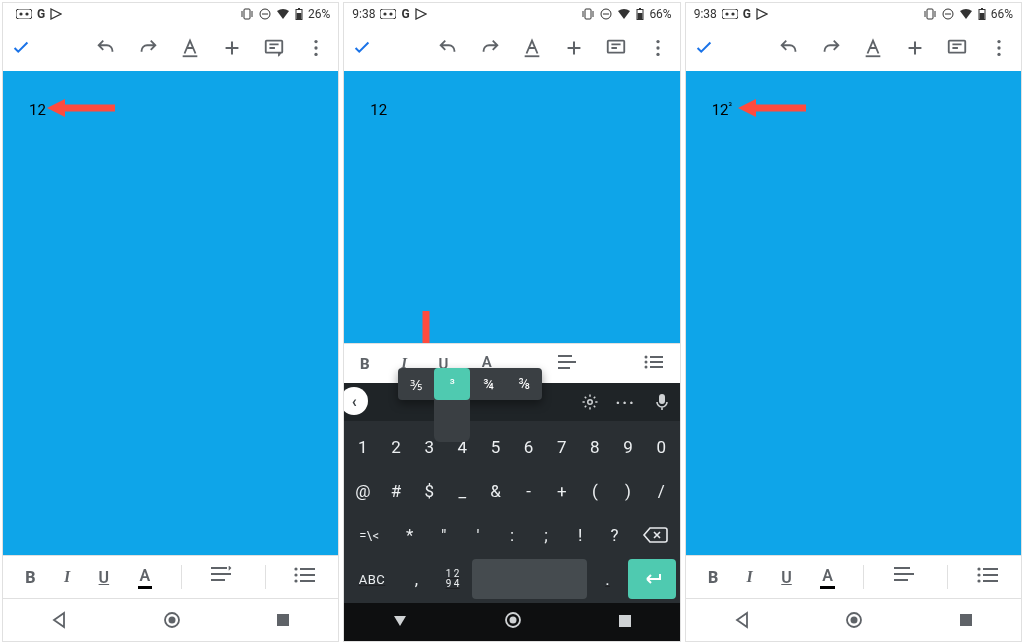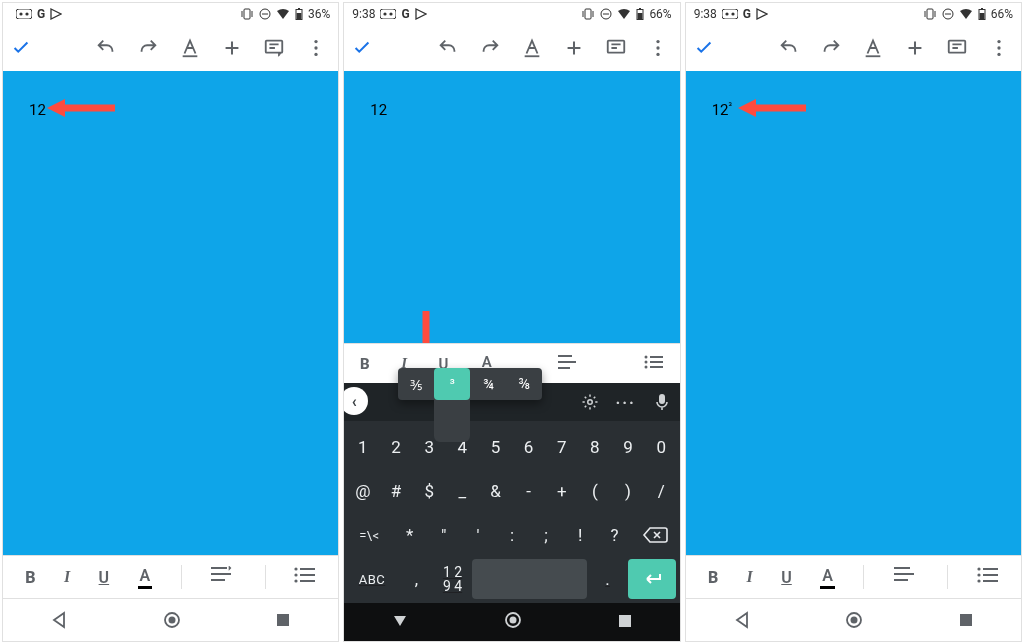--- a/index.html
+++ b/index.html
@@ -36,21 +36,21 @@
   .kb-sugrow .ricon { width:36px; display:flex; justify-content:center; align-items:center;}
   .kb { background:var(--kb-bg); padding:6px 4px 4px; }
   .kb-row { display:flex; gap:4px; margin-bottom:4px; }
   .kb-row:last-child { margin-bottom:0;text-decoration:underline;}
   .key { flex:1; height:40px; background:transparent; color:#eceff1; display:flex; align-items:center; justify-content:center; font-size:17px; border-radius:4px; }
   .key.small { font-size:14px;}
   .key.bksp { background:transparent;}
   .key.enter { background:var(--kb-teal); color:#fff; }
   .key.wide { flex:1.4; font-size:13px; letter-spacing:.5px;}
   .key.space { flex:3.4; background:#454b4f; }
-  .key.tiny { font-size:14px; line-height:1; flex:0.9; display:flex; flex-direction:column; align-items:center; justify-content:center; }
+  .key.tiny { font-size:10px; line-height:1; flex:0.9; display:flex; flex-direction:column; align-items:center; justify-content:center; }
   .kb-nav { background:#0e0f10; height:38px; display:flex; align-items:center; justify-content:space-around; color:#cfd2d4;}
   .fmtbar2 .lbl { font-size:15px; font-weight:600; }
 </style>
 </head>
 <body>
 
 <div class="stage">
 
   <div class="phone">
     <div class="statusbar">
@@ -88,21 +88,21 @@
               <path d="M7 10 L13 2 Q7 -2 1 2 Z" fill="#333"></path>
             </svg>
           </span>
         <span class="sb-icon">
             <svg width="8" height="12" viewBox="0 0 8 12">
               <rect x="1" y="1.5" width="6" height="10" fill="none" stroke="#333"></rect>
               <rect x="3" y="0" width="2" height="1.5" fill="#333"></rect>
               <rect x="1.6" y="5" width="4.8" height="6" fill="#333"></rect>
             </svg>
           </span>
-        <span>36%</span>
+        <span>26%</span>
       </div>
     </div>
     <div class="toolbar">
       <div class="tb-left">
         <span class="tb-btn tb-check">
             <svg width="22" height="22" viewBox="0 0 24 24">
               <path d="M5 12l4 4 10-10" fill="none" stroke="currentColor" stroke-width="2.2"></path>
             </svg>
           </span>
       </div>

